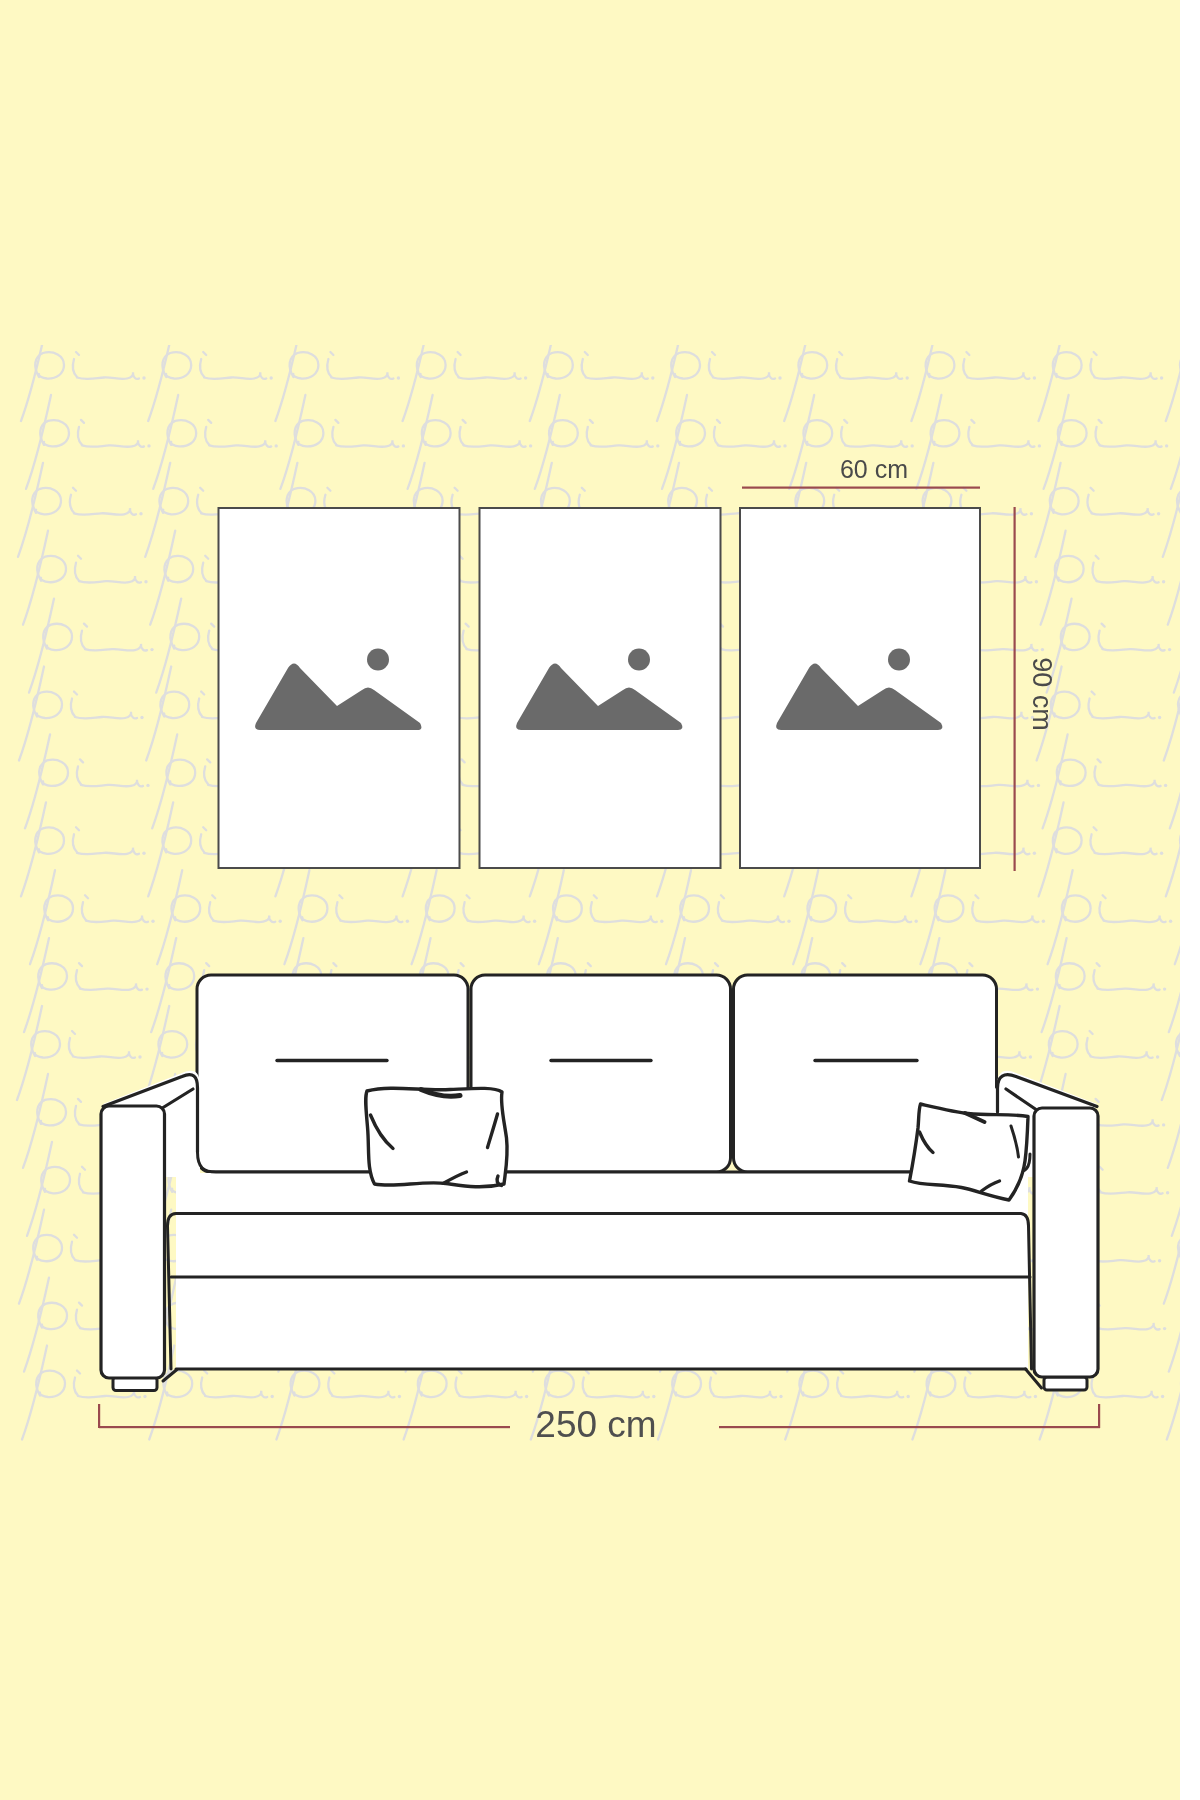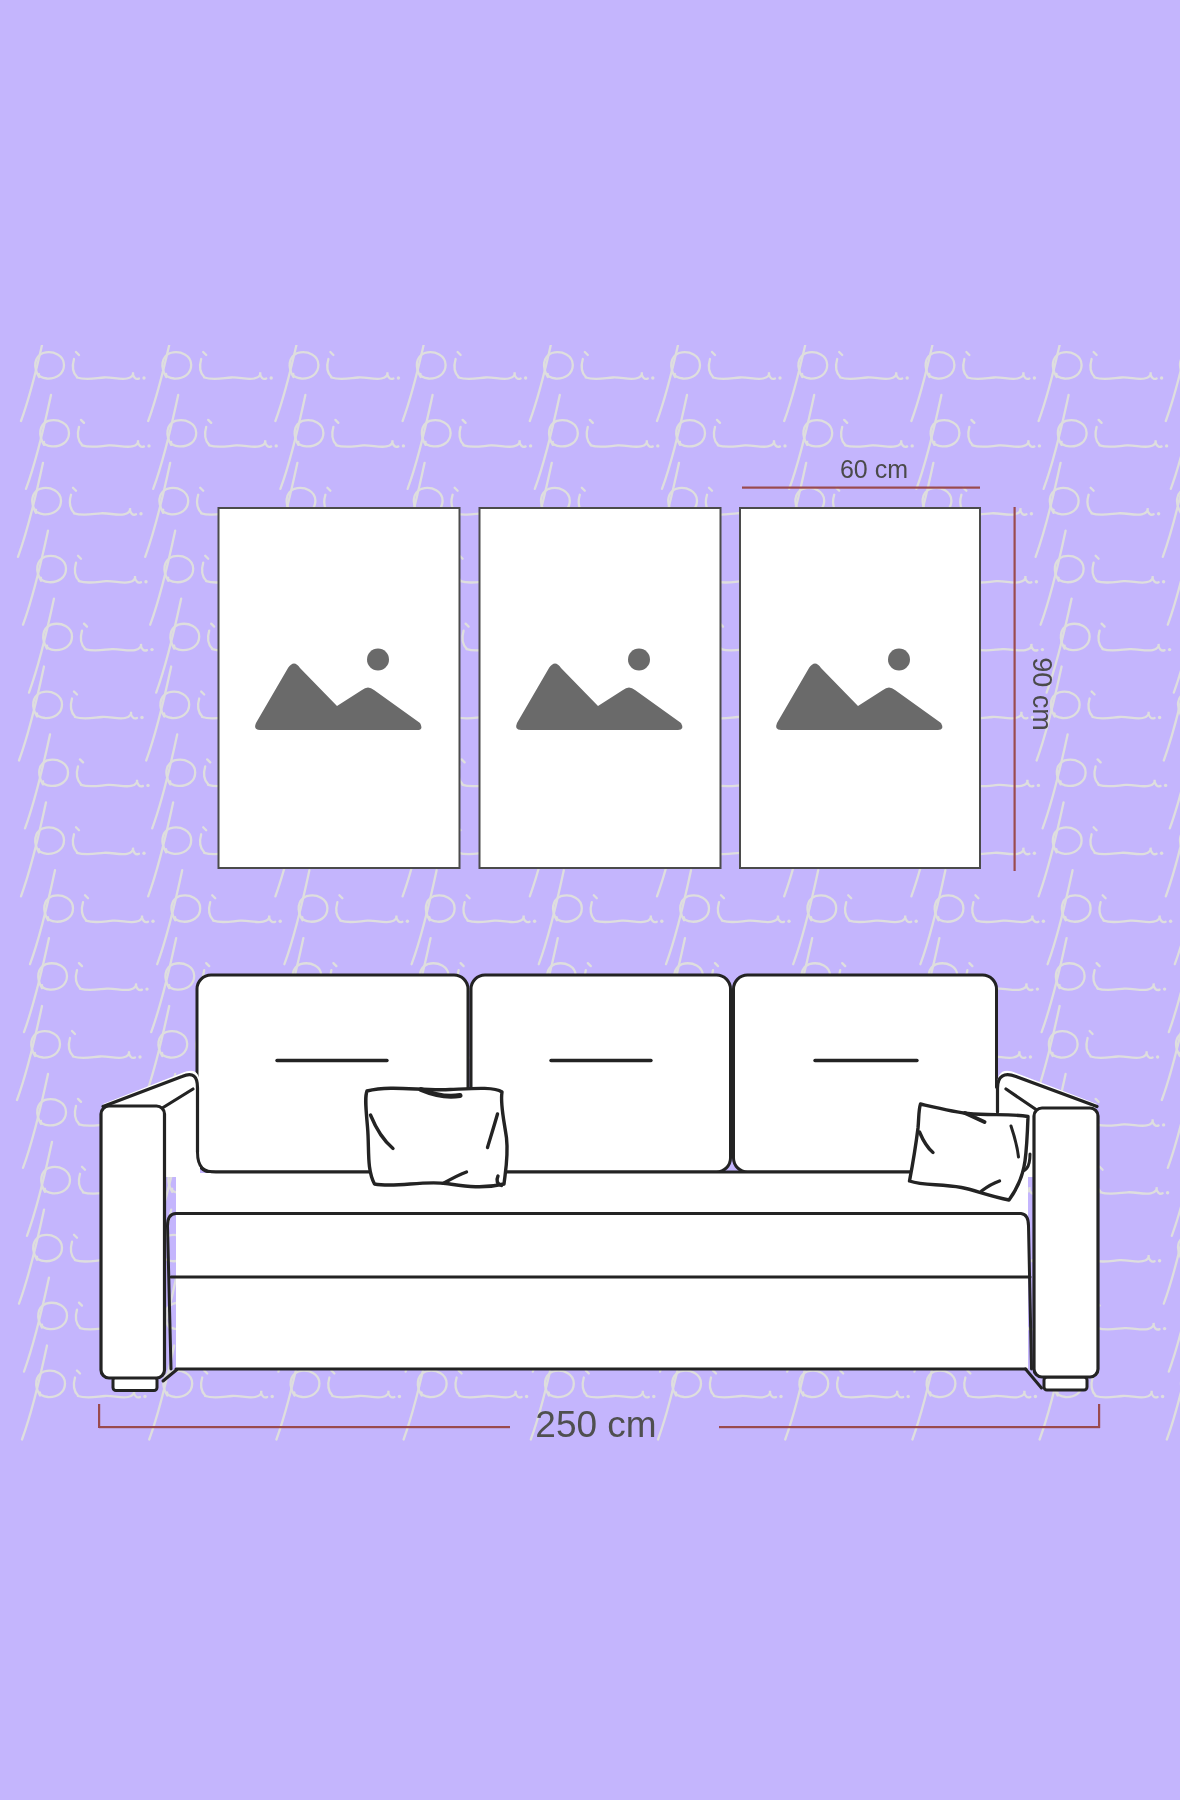--- a/index.html
+++ b/index.html
@@ -1,16 +1,16 @@
 <!DOCTYPE html>
 <html><head>
 <meta charset="utf-8">
 <style>
 html,body{margin:0;padding:0;background:#ffffff;}
-#page{width:1180px;height:1800px;position:relative;background:#c4b5fd;overflow:hidden;
+#page{width:1180px;height:1800px;position:relative;background:#fef9c3;overflow:hidden;
 font-family:"Liberation Sans", sans-serif;}
 svg{display:block;}
 </style>
 </head>
 <body>
 <div id="page">
 <svg width="1200" height="1800" viewBox="0 0 1200 1800" xmlns="http://www.w3.org/2000/svg">
 <defs>
 <g id="pi" stroke="#dedede" stroke-width="2.3" fill="none" stroke-linecap="round">
 <path d="M12,-26 C6,2 -2,38 -13,68"></path>

